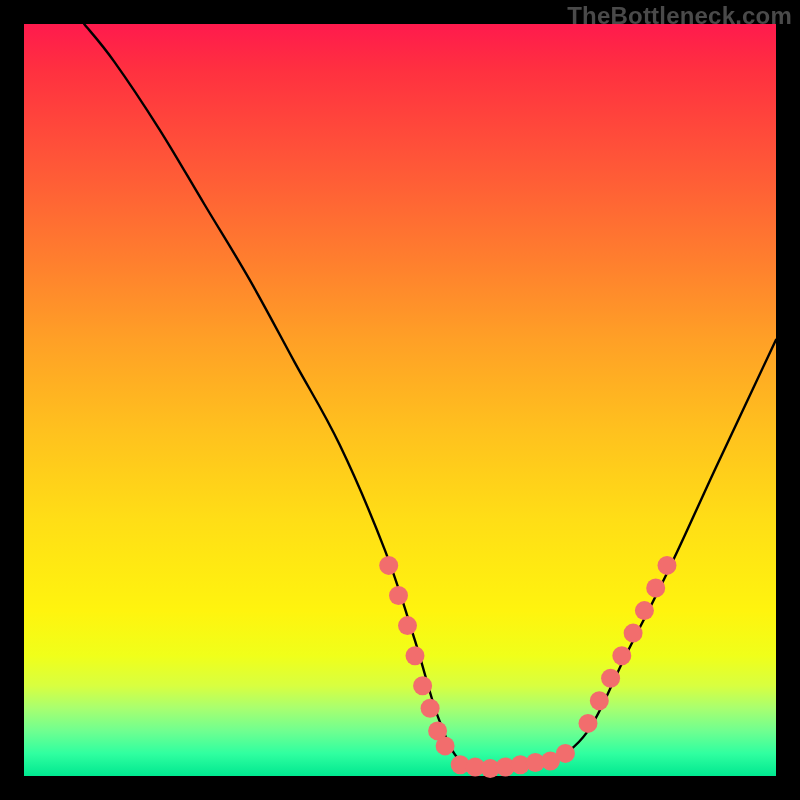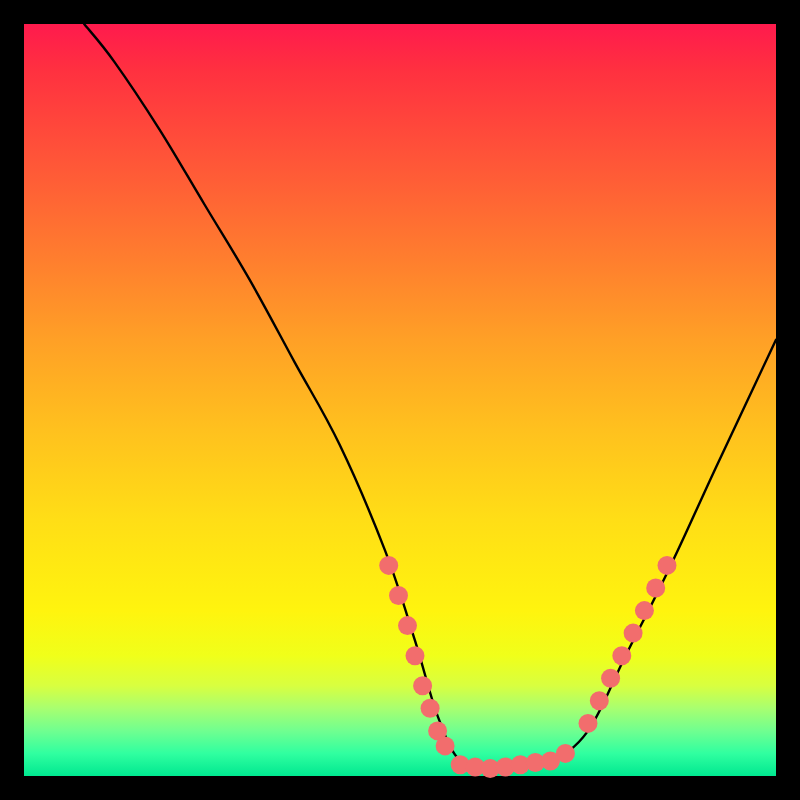--- a/index.html
+++ b/index.html
@@ -89,13 +89,14 @@
           <circle cx="575.3" cy="676.8" r="9.5" fill="#f26d6d" stroke="#7a2f2f" stroke-width="0"></circle>
           <circle cx="586.6" cy="654.2" r="9.5" fill="#f26d6d" stroke="#7a2f2f" stroke-width="0"></circle>
           <circle cx="597.8" cy="631.7" r="9.5" fill="#f26d6d" stroke="#7a2f2f" stroke-width="0"></circle>
           <circle cx="609.1" cy="609.1" r="9.5" fill="#f26d6d" stroke="#7a2f2f" stroke-width="0"></circle>
           <circle cx="620.4" cy="586.6" r="9.5" fill="#f26d6d" stroke="#7a2f2f" stroke-width="0"></circle>
           <circle cx="631.7" cy="564.0" r="9.5" fill="#f26d6d" stroke="#7a2f2f" stroke-width="0"></circle>
           <circle cx="643.0" cy="541.4" r="9.5" fill="#f26d6d" stroke="#7a2f2f" stroke-width="0"></circle>
         </g>
     </svg>
   </div>
+  <div class="watermark">TheBottleneck.com</div>
 </div>
 
 </body></html>

